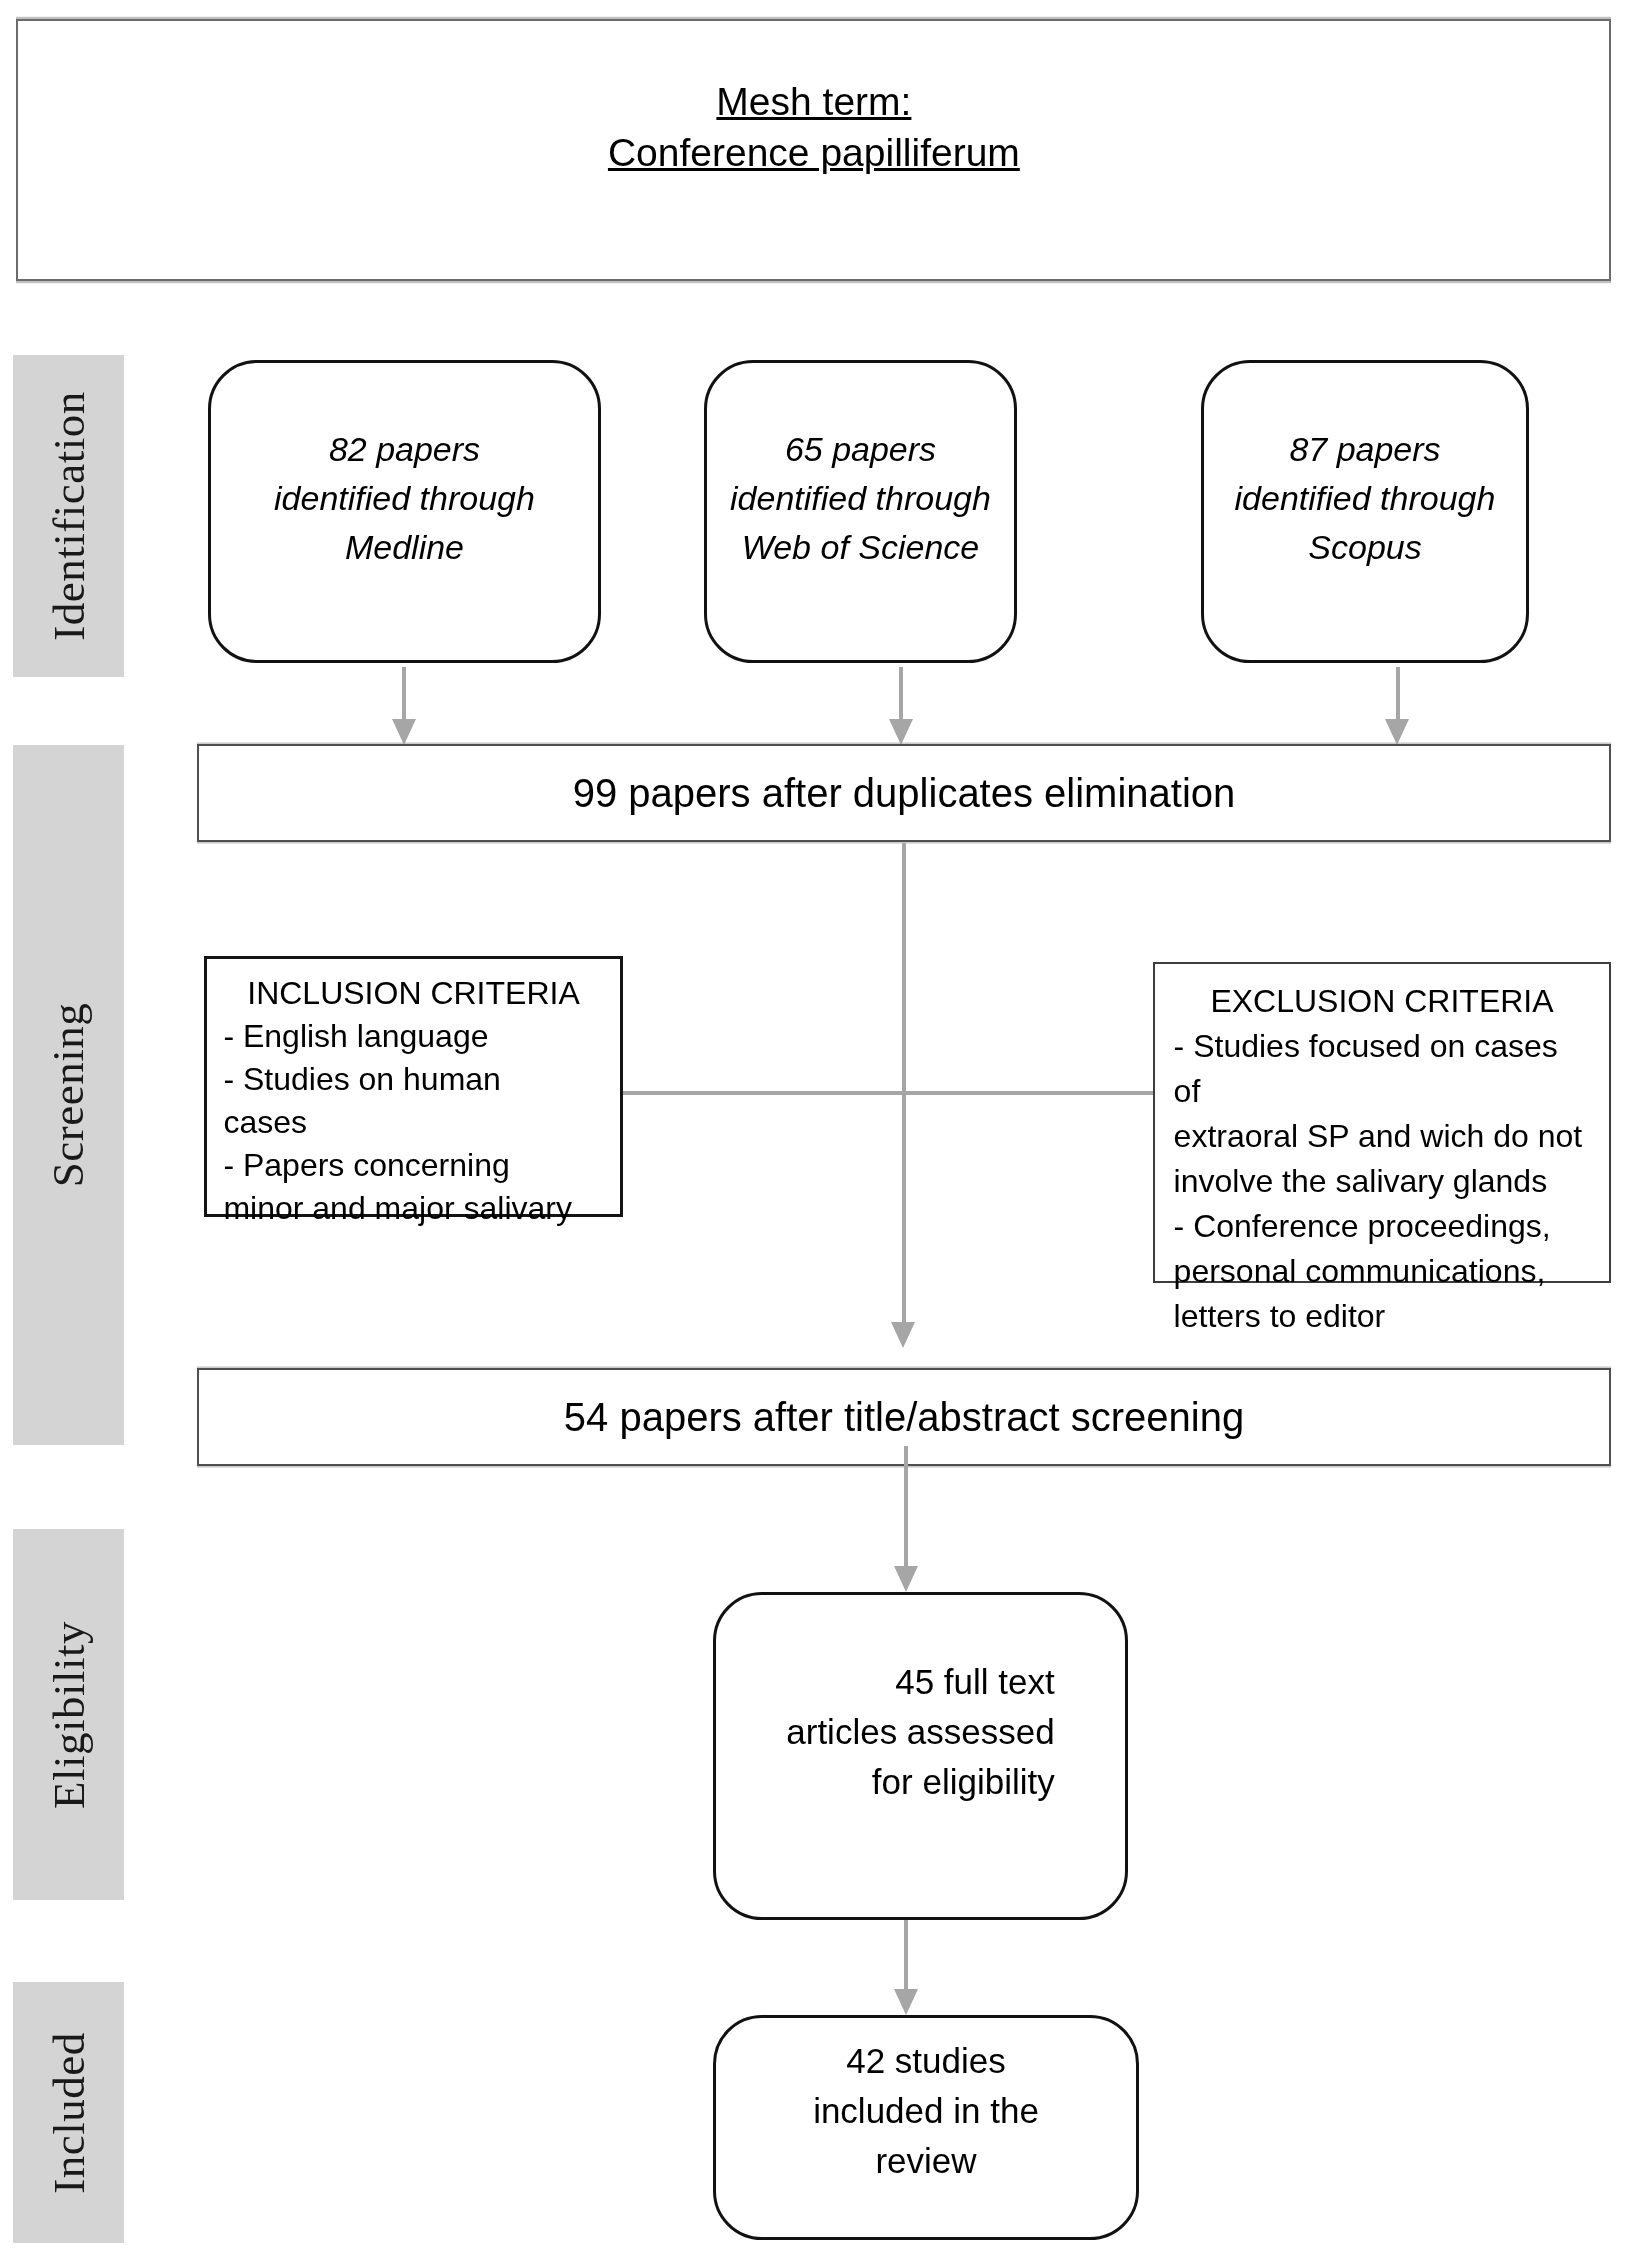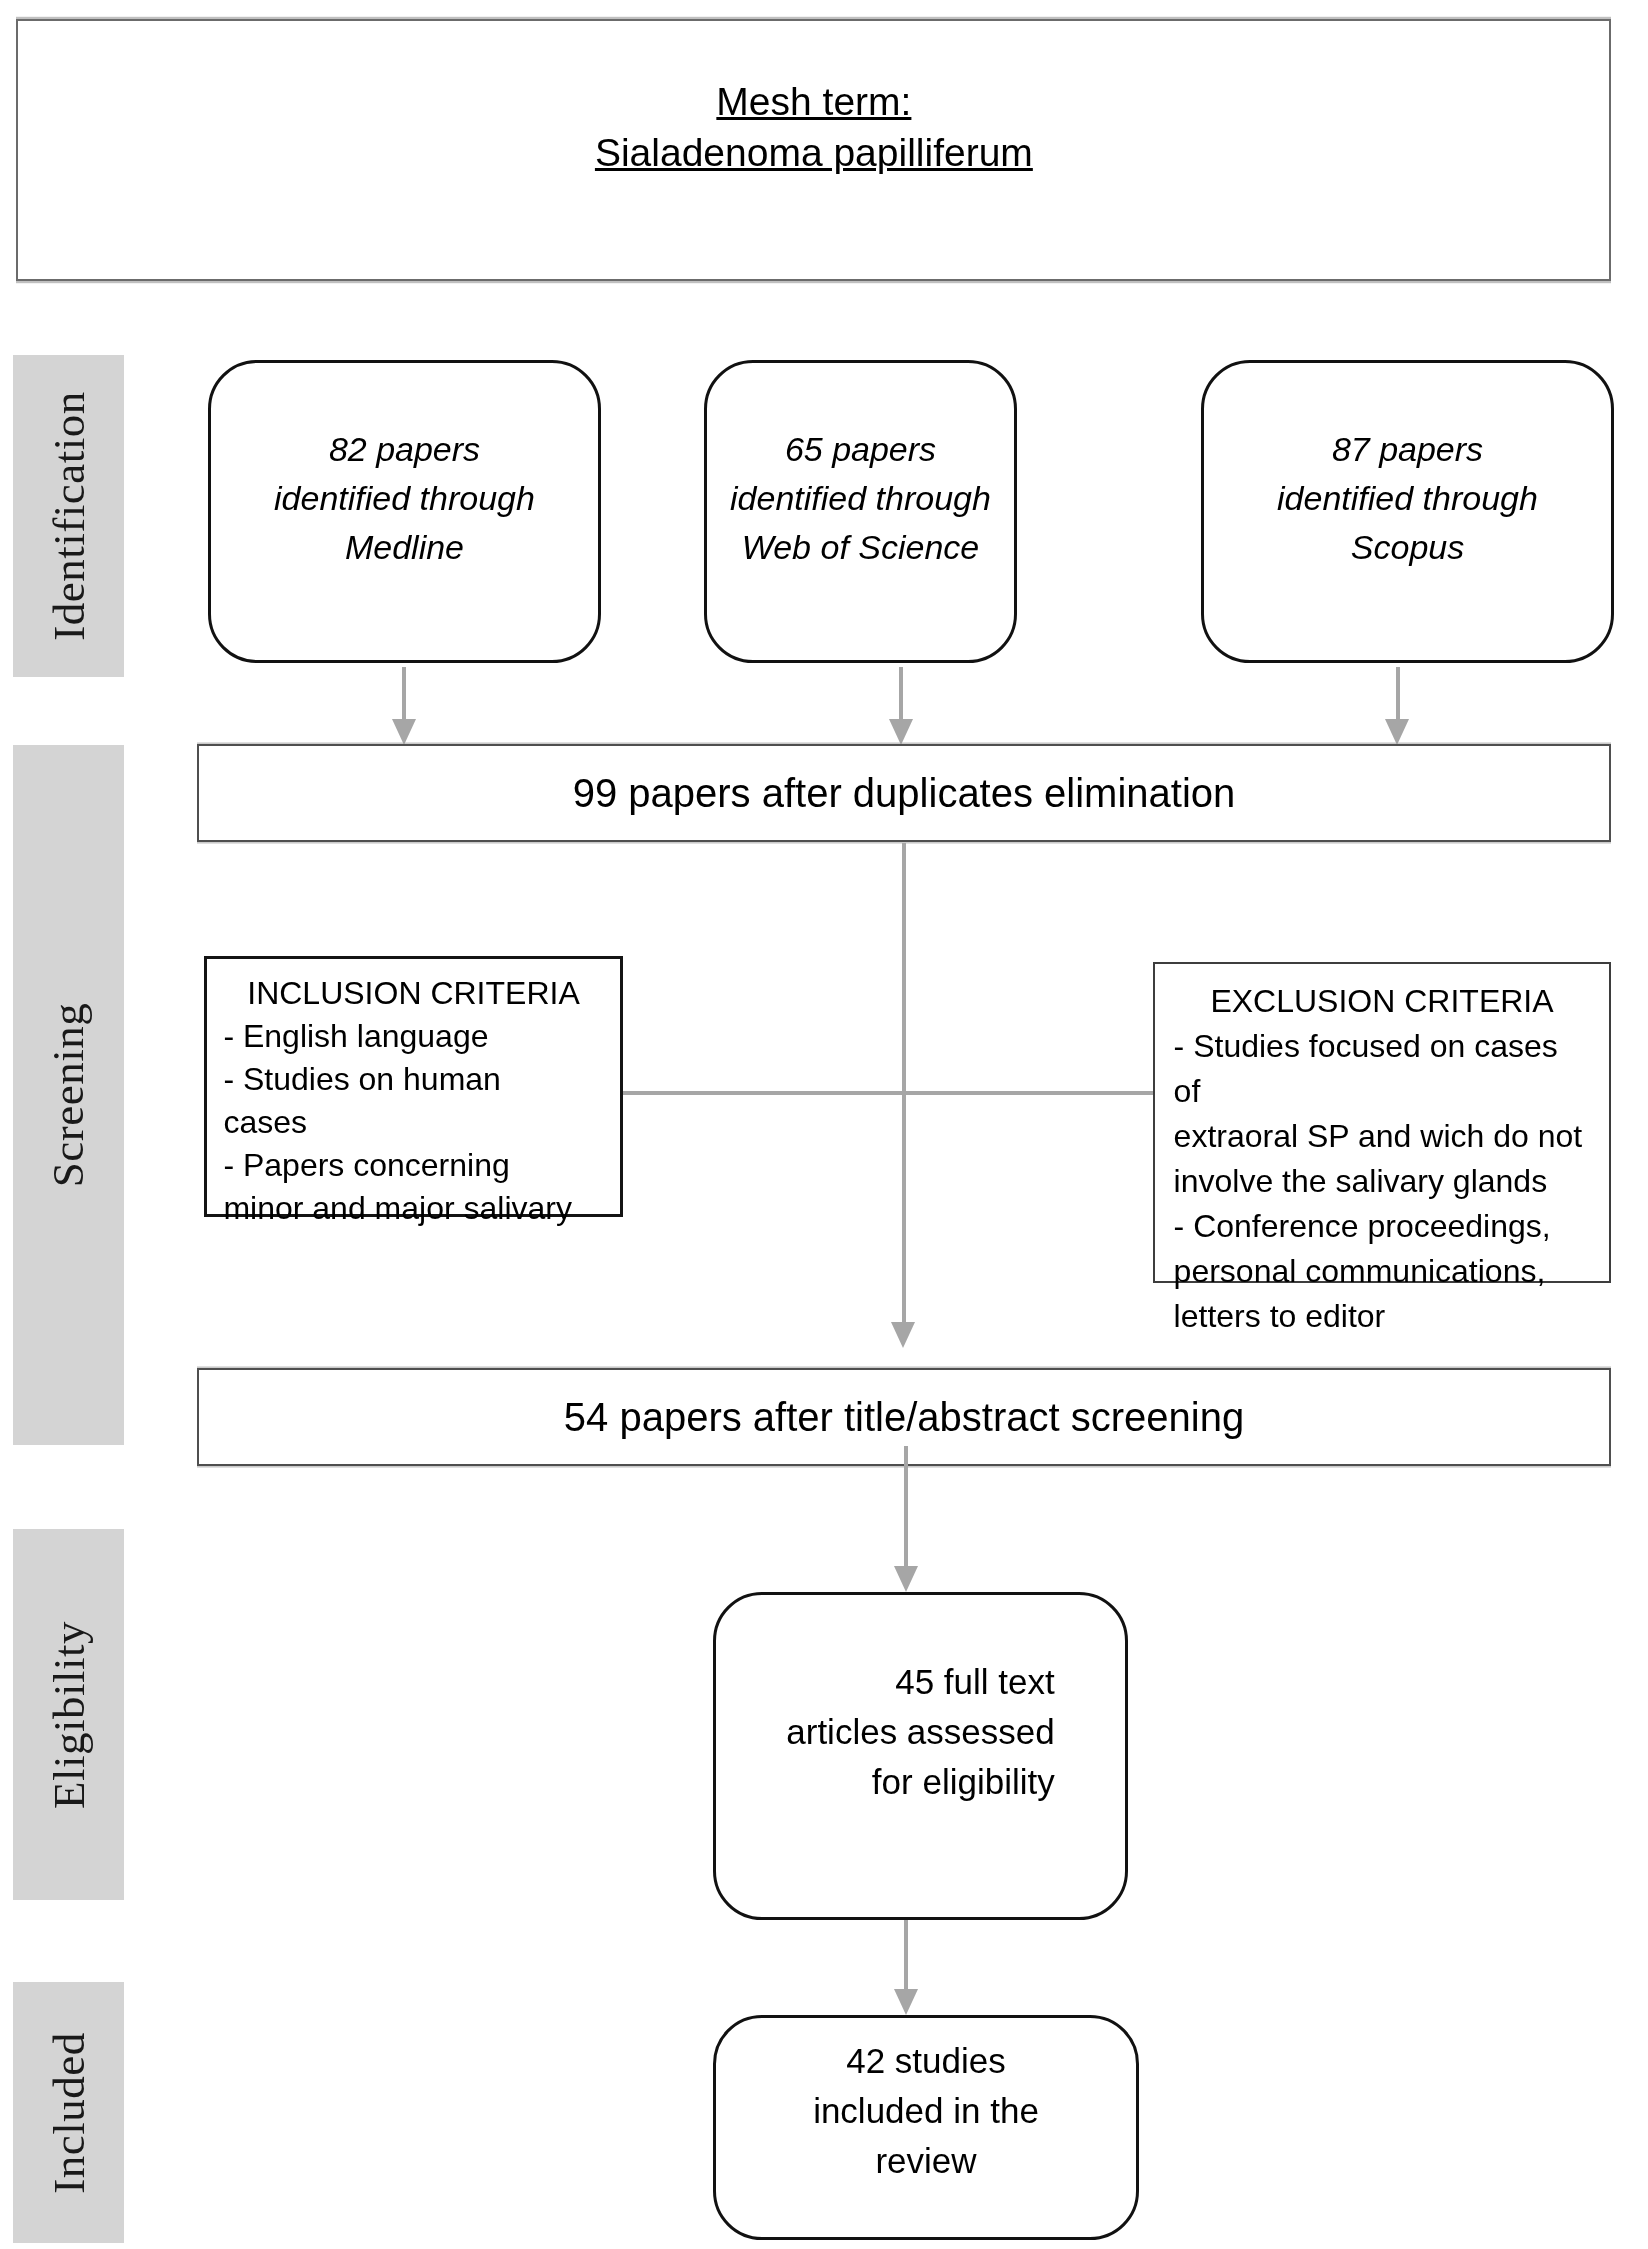--- a/index.html
+++ b/index.html
@@ -57,21 +57,21 @@
   .round-box {
     border: 3.3px solid var(--box-border);
     border-radius: 49px;
     background: #fff;
     display: flex; align-items: center; justify-content: center;
     text-align: center;
   }
   .round-box .txt { font-size: 34px; line-height: 49px; }
   #box-medline { left: 208px;  top: 360px; width: 393px; height: 303px; }
   #box-wos     { left: 704px; top: 360px; width: 313px; height: 303px; }
-  #box-scopus  { left: 1201px; top: 360px; width: 413px; height: 303px; text-align: center; }
+  #box-scopus  { left: 1201px; top: 360px; width: 328px; height: 303px; text-align: center; }
   #box-medline .txt, #box-wos .txt, #box-scopus .txt { margin-top: -27px; font-style: italic; }
 
   
   .result-bar {
     left: 197px; width: 1414px; height: 98px;
     border: 2.2px solid var(--bar-border);
     background: #fff;
     box-shadow: 0 -1.6px 0 rgba(150,150,150,.5), 0 1.6px 0 rgba(150,150,150,.5);
     display: flex; align-items: center; justify-content: center;
     font-size: 40px; text-align: center;
@@ -136,21 +136,21 @@
   #box-included .txt { font-size: 35px; line-height: 50px; margin-top: -33px; }
 </style>
 </head>
 <body>
 
 <div id="canvas">
 
   <div class="abs" id="mesh-box">
     <div class="txt">
       <div>Mesh term:</div>
-      <div>Sialadenoma papilliferum</div>
+      <div>Conference papilliferum</div>
     </div>
   </div>
 
   <div class="abs stage-bar" id="stage-identification">
     <span>Identification</span>
   </div>
   <div class="abs stage-bar" id="stage-screening">
     <span>Screening</span>
   </div>
   <div class="abs stage-bar" id="stage-eligibility">

